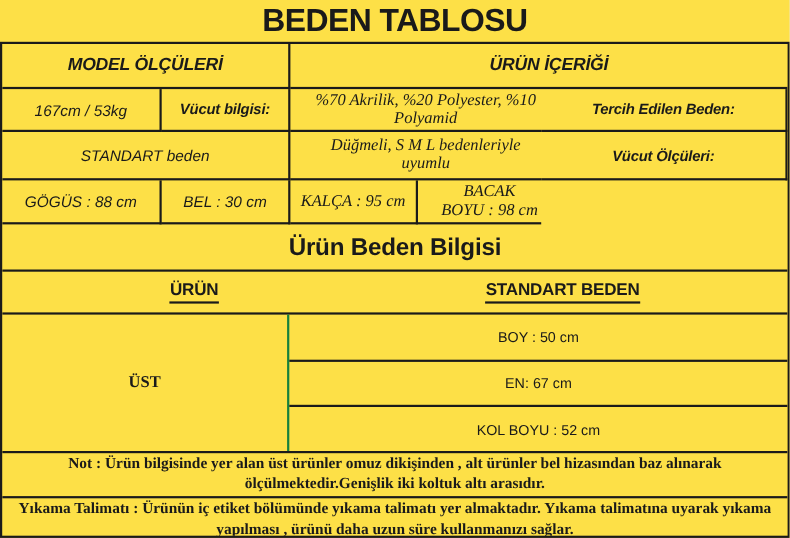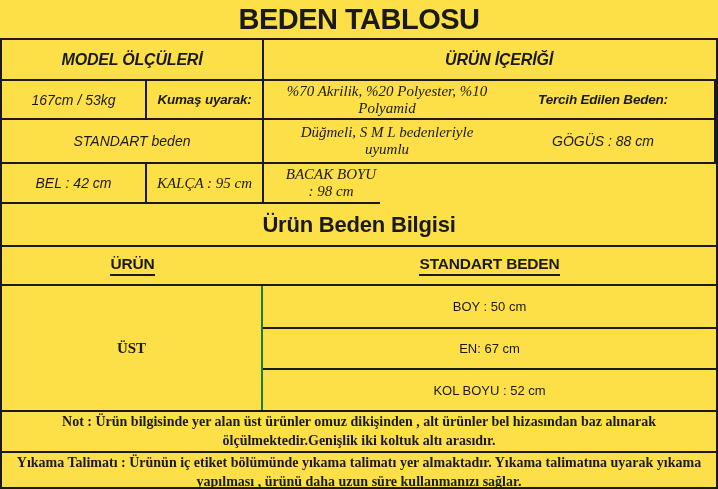--- a/index.html
+++ b/index.html
@@ -50,20 +50,21 @@
     border-bottom:2px solid #1A1A1A;
     display:flex;align-items:center;justify-content:center;
     font-size:22px;font-weight:bold;letter-spacing:-0.2px;
   }
   .t2h{
     height:39px;
     box-sizing:border-box;
     border-bottom:2px solid #1A1A1A;
     display:grid;
     grid-template-columns:261px 1fr;
+    padding-left:44px;
   }
   .t2h .hc{
     display:flex;align-items:center;justify-content:center;
     font-size:15.5px;font-weight:bold;letter-spacing:-0.2px;
   }
   .t2h .hc span{
     border-bottom:2px solid #1A1A1A;
     padding:0 1px 1px 1px;
   }
   .t2{
@@ -107,29 +108,30 @@
 
   <div class="title">BEDEN TABLOSU</div>
 
   <div class="box">
 
     <div class="t1">
       <div class="cell th1 span2">MODEL ÖLÇÜLERİ</div>
       <div class="cell th1 span3 end">ÜRÜN İÇERİĞİ</div>
 
       <div class="cell sv">167cm / 53kg</div>
-      <div class="cell lbl">Kumaş uyarak:</div>
+      <div class="cell lbl">Vücut bilgisi:</div>
       <div class="cell serif span2 end">%70 Akrilik, %20 Polyester, %10 Polyamid</div>
 
       <div class="cell lbl">Tercih Edilen Beden:</div>
       <div class="cell sv span2">STANDART beden</div>
       <div class="cell serif span2 end">Düğmeli, S M L bedenleriyle uyumlu</div>
 
+      <div class="cell lbl">Vücut Ölçüleri:</div>
       <div class="cell sv">GÖGÜS : 88 cm</div>
-      <div class="cell sv">BEL : 42 cm</div>
+      <div class="cell sv">BEL : 30 cm</div>
       <div class="cell serif">KALÇA : 95 cm</div>
       <div class="cell serif end">BACAK BOYU : 98 cm</div>
     </div>
 
     <div class="section-title">Ürün Beden Bilgisi</div>
 
     <div class="t2h">
       <div class="hc">
           <span>ÜRÜN</span>
         </div>

